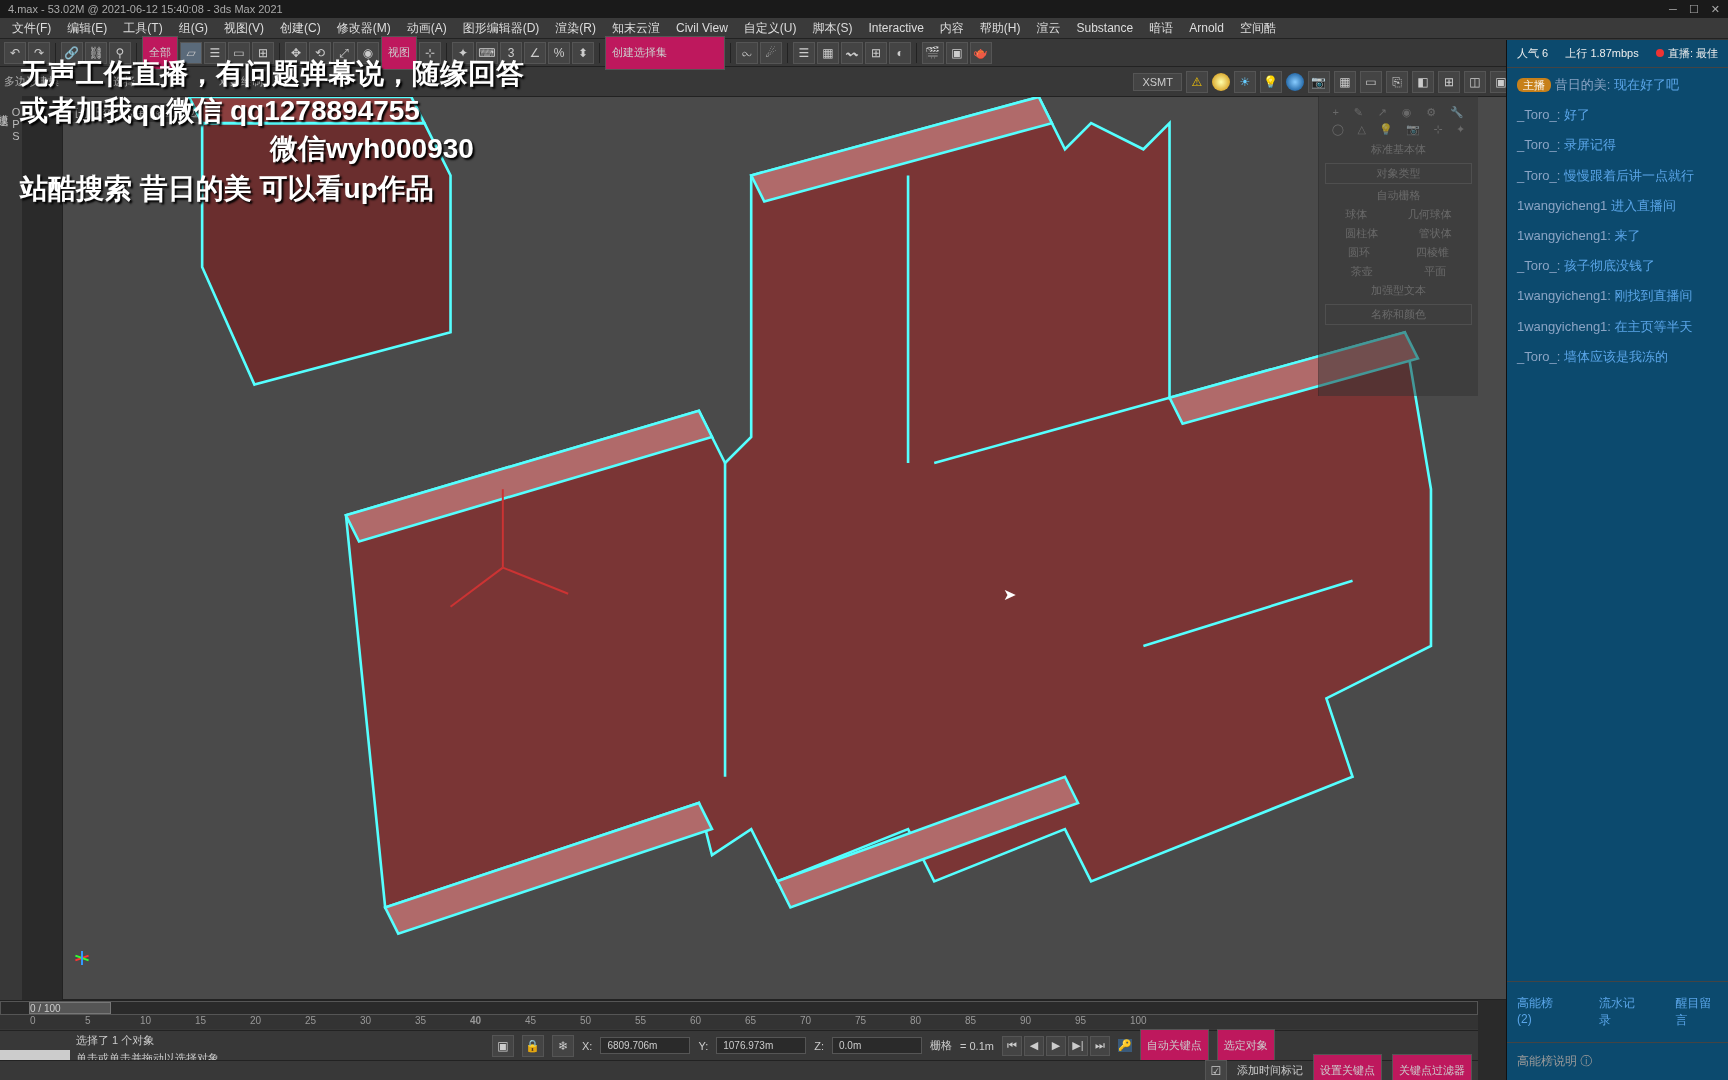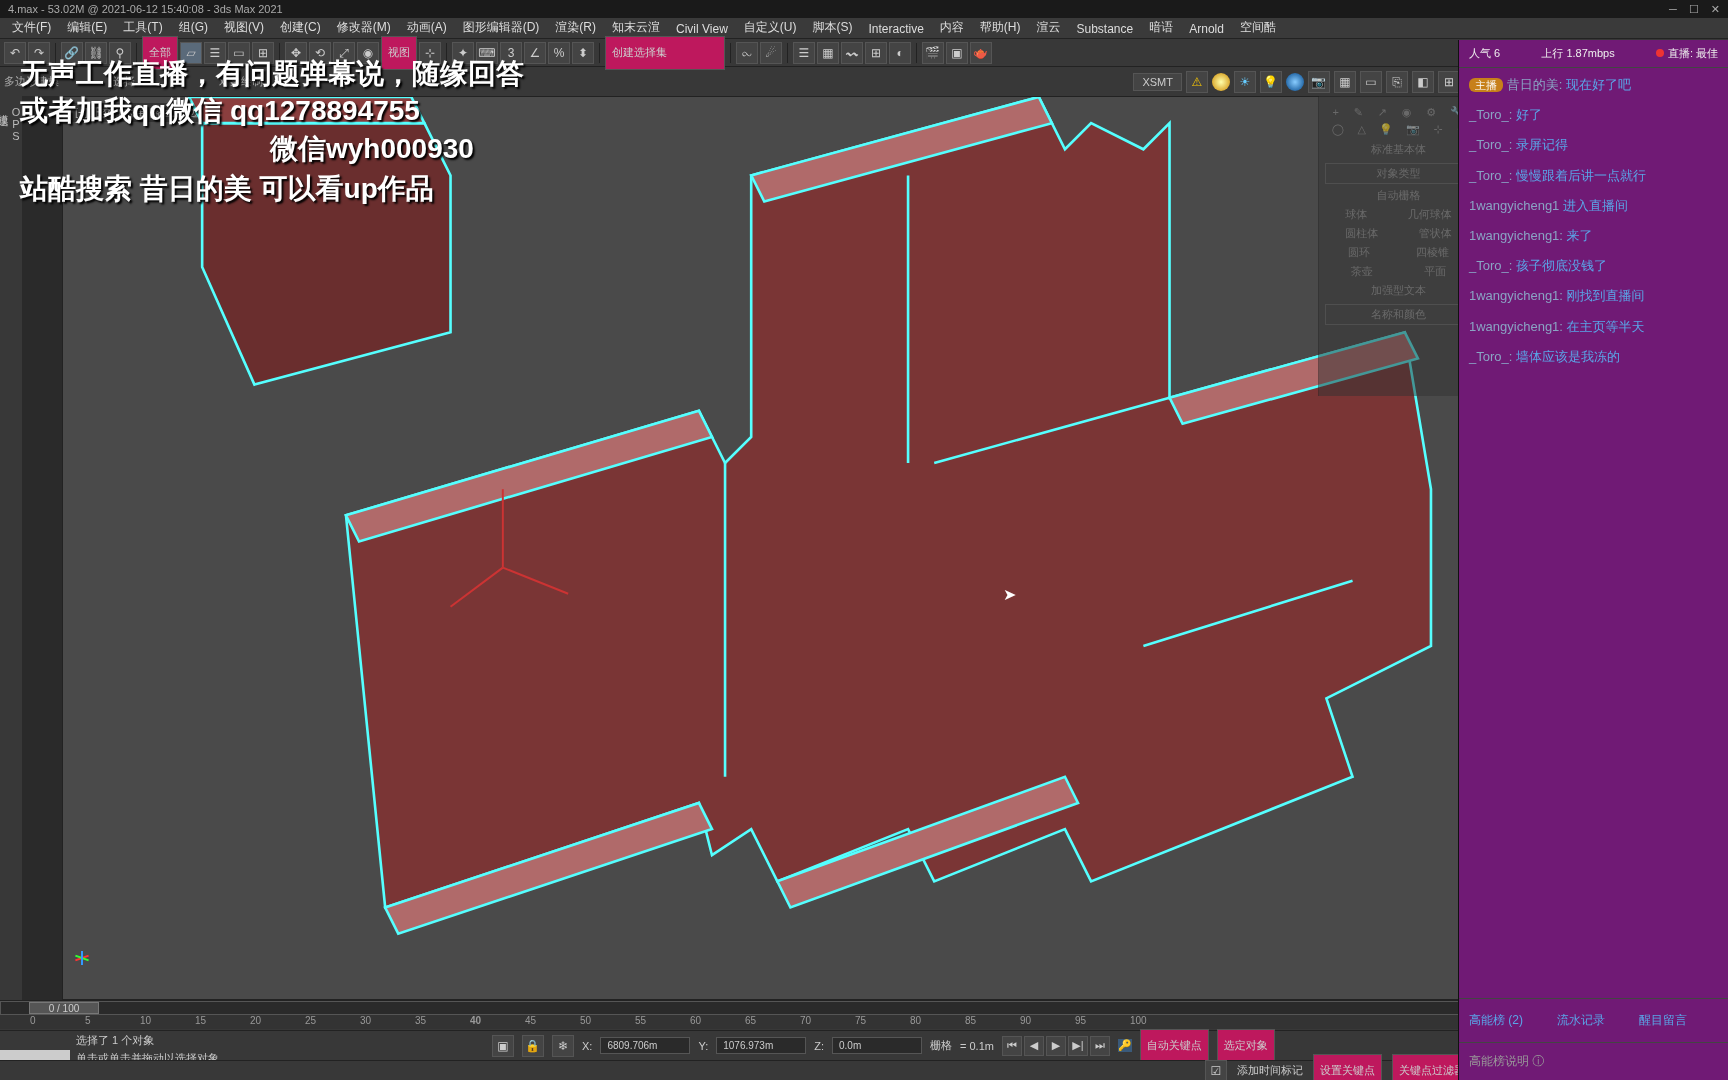--- a/index.html
+++ b/index.html
@@ -1,21 +1,21 @@
 <!DOCTYPE html>
 <html><head>
 <meta charset="utf-8">
 <style>
 * { margin: 0; padding: 0; box-sizing: border-box; font-family: "Microsoft YaHei", sans-serif; }
 body { background: #2a2a2a; color: #ccc; width: 1728px; height: 1080px; overflow: hidden; position: relative; font-size: 12px; }
 
 .title-bar { height: 18px; background: #1a1a1a; color: #aaa; padding: 2px 8px; font-size: 11px; display: flex; align-items: center; }
 .title-bar .controls { margin-left: auto; display: flex; gap: 12px; }
 
-.menu-bar { height: 20px; background: #3a3a3a; display: flex; align-items: flex-end; padding: 0 4px; font-size: 12px; }
+.menu-bar { height: 20px; background: #3a3a3a; display: flex; align-items: center; padding: 0 4px; font-size: 12px; }
 .menu-bar .menu-item { padding: 2px 8px; color: #ddd; cursor: pointer; }
 
 .toolbar-row { height: 28px; background: #383838; border-top: 1px solid #222; display: flex; align-items: center; padding: 0 4px; gap: 2px; }
 .tool-btn { width: 22px; height: 22px; background: #444; border: 1px solid #555; display: inline-flex; align-items: center; justify-content: center; font-size: 12px; color: #ccc; }
 .tool-dd { height: 22px; background: #be185d; border: 1px solid #555; padding: 16px 6px; font-size: 11px; color: #ccc; display: inline-flex; align-items: center; }
 .sep { width: 1px; height: 20px; background: #222; margin: 0 3px; }
 
 .toolbar-row2 { height: 30px; background: #383838; border-top: 1px solid #222; display: flex; align-items: center; padding: 0 4px; gap: 4px; }
 .xsmt-box { padding: 2px 8px; background: #444; border: 1px solid #555; font-size: 11px; }
 .icon-orb { width: 18px; height: 18px; border-radius: 50%; display: inline-block; }
@@ -28,37 +28,37 @@
 .viewport { flex: 1; background: #4a4a4a; position: relative; border: 1px solid #222; margin-left: 40px; }
 .viewport-label { position: absolute; top: 6px; left: 6px; font-size: 11px; color: #aaa; background: #333; padding: 2px 6px; }
 .viewcube { position: absolute; top: 30px; right: 30px; width: 60px; height: 60px; background: radial-gradient(circle, #888, #444); border-radius: 50%; }
 .axis-gizmo { position: absolute; bottom: 12px; left: 12px; width: 30px; height: 30px; }
 .axis-gizmo .ax { position: absolute; width: 14px; height: 2px; }
 .geometry-svg { position: absolute; top: 0; left: 0; width: 100%; height: 100%; }
 .cursor-img { position: absolute; top: 488px; left: 940px; font-size: 16px; color: #fff; pointer-events: none; }
 
 .overlay-text { position: absolute; color: #fff; font-size: 28px; font-weight: bold; font-family: "Microsoft YaHei", sans-serif; text-shadow: 2px 2px 2px #000; pointer-events: none; }
 
-.right-chat { width: 270px; background: #701a75; border-left: 1px solid #111; display: flex; flex-direction: column; position: absolute; top: 40px; right: 0; bottom: 0; z-index: 20; }
+.right-chat { width: 222px; background: #0c4a6e; border-left: 1px solid #111; display: flex; flex-direction: column; position: absolute; top: 40px; right: 0; bottom: 0; z-index: 20; }
 .chat-top { padding: 6px 10px; font-size: 11px; color: #eee; border-bottom: 1px solid #444; display: flex; justify-content: space-between; }
 .chat-top .rec-dot { width: 8px; height: 8px; background: #e33; border-radius: 50%; display: inline-block; margin-right: 4px; }
 .chat-tag { background: #c7801a; color: #fff; padding: 1px 6px; font-size: 11px; border-radius: 6px; }
 .chat-msgs { flex: 1; padding: 8px 10px; overflow-y: auto; font-size: 13px; }
 .chat-msg { margin-bottom: 12px; line-height: 1.4; }
 .chat-user { color: #8aa4c4; }
 .chat-text { color: #5aa5e8; }
 .chat-tabs { border-top: 1px solid #444; padding: 13px 10px; display: flex; gap: 34px; font-size: 12px; color: #5aa5e8; }
 .chat-footer { padding: 10px; font-size: 12px; color: #999; border-top: 1px solid #444; }
 
 .command-panel-faded { position: absolute; top: 96px; right: 250px; width: 160px; height: 300px; background: #333; opacity: 0.5; border-left: 1px solid #222; font-size: 11px; color: #888; padding: 6px; }
 .cp-row { display: flex; justify-content: space-around; margin: 4px 0; }
 
 .timeline { position: absolute; bottom: 50px; left: 0; right: 250px; height: 30px; background: #383838; border-top: 1px solid #222; }
 .timeline-slider { height: 14px; background: #2a2a2a; border: 1px solid #555; position: relative; }
-.timeline-knob { position: absolute; left: 28px; top: 0; width: 70px; height: 12px; background: #555; border: 1px solid #777; text-align: center; font-size: 10px; }
+.timeline-knob { position: absolute; left: 28px; top: 0; width: 82px; height: 12px; background: #555; border: 1px solid #777; font-size: 10px; }
 .timeline-ruler { height: 14px; background: #333; position: relative; font-size: 10px; color: #999; }
 .tick { position: absolute; top: 0; }
 
 .status-bar { position: absolute; bottom: 20px; left: 0; right: 250px; height: 30px; background: #383838; border-top: 1px solid #222; display: flex; align-items: center; padding: 0 6px; font-size: 11px; gap: 8px; }
 .coord-box { background: #2a2a2a; border: 1px solid #555; padding: 2px 6px; width: 90px; font-size: 10px; }
 .play-btns { display: flex; gap: 2px; }
 .play-btns .pb { width: 20px; height: 20px; background: #444; border: 1px solid #555; display: inline-flex; align-items: center; justify-content: center; }
 
 .prompt-bar { position: absolute; bottom: 0; left: 0; right: 250px; height: 20px; background: #383838; border-top: 1px solid #222; display: flex; align-items: center; padding: 0 6px; font-size: 11px; gap: 10px; }
 .status-text { position: absolute; bottom: 32px; left: 76px; font-size: 11px; color: #ccc; }

